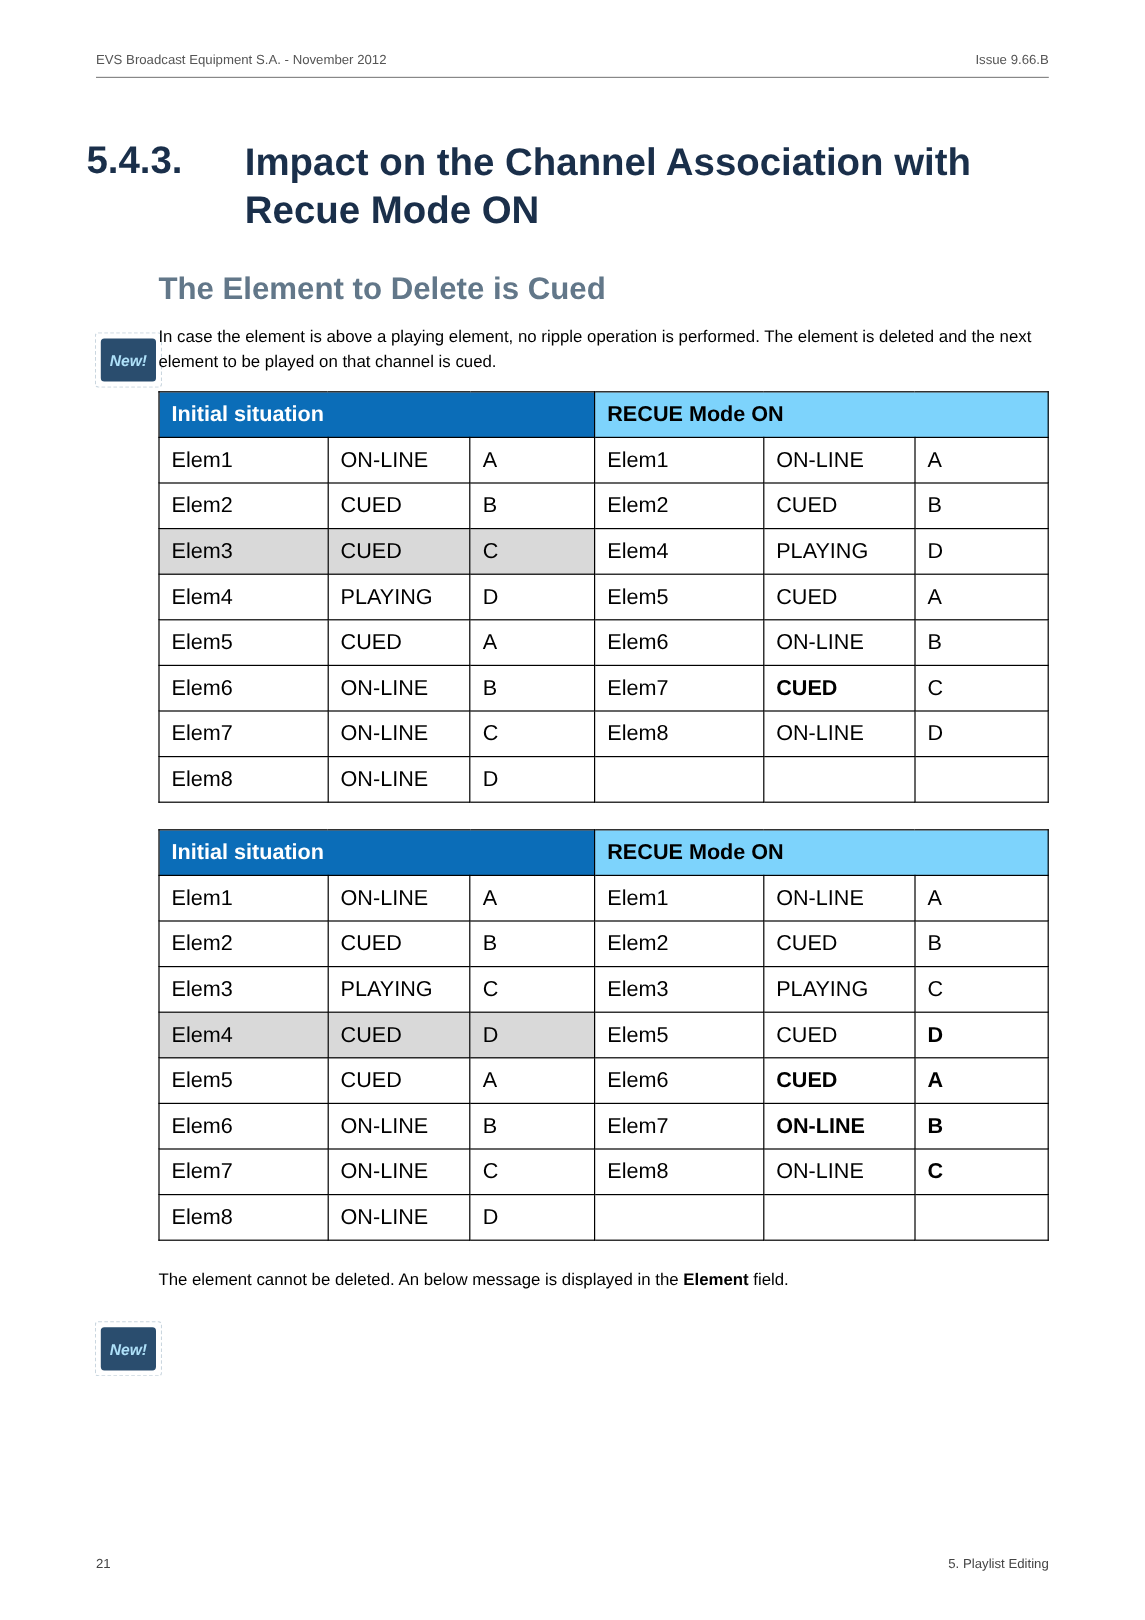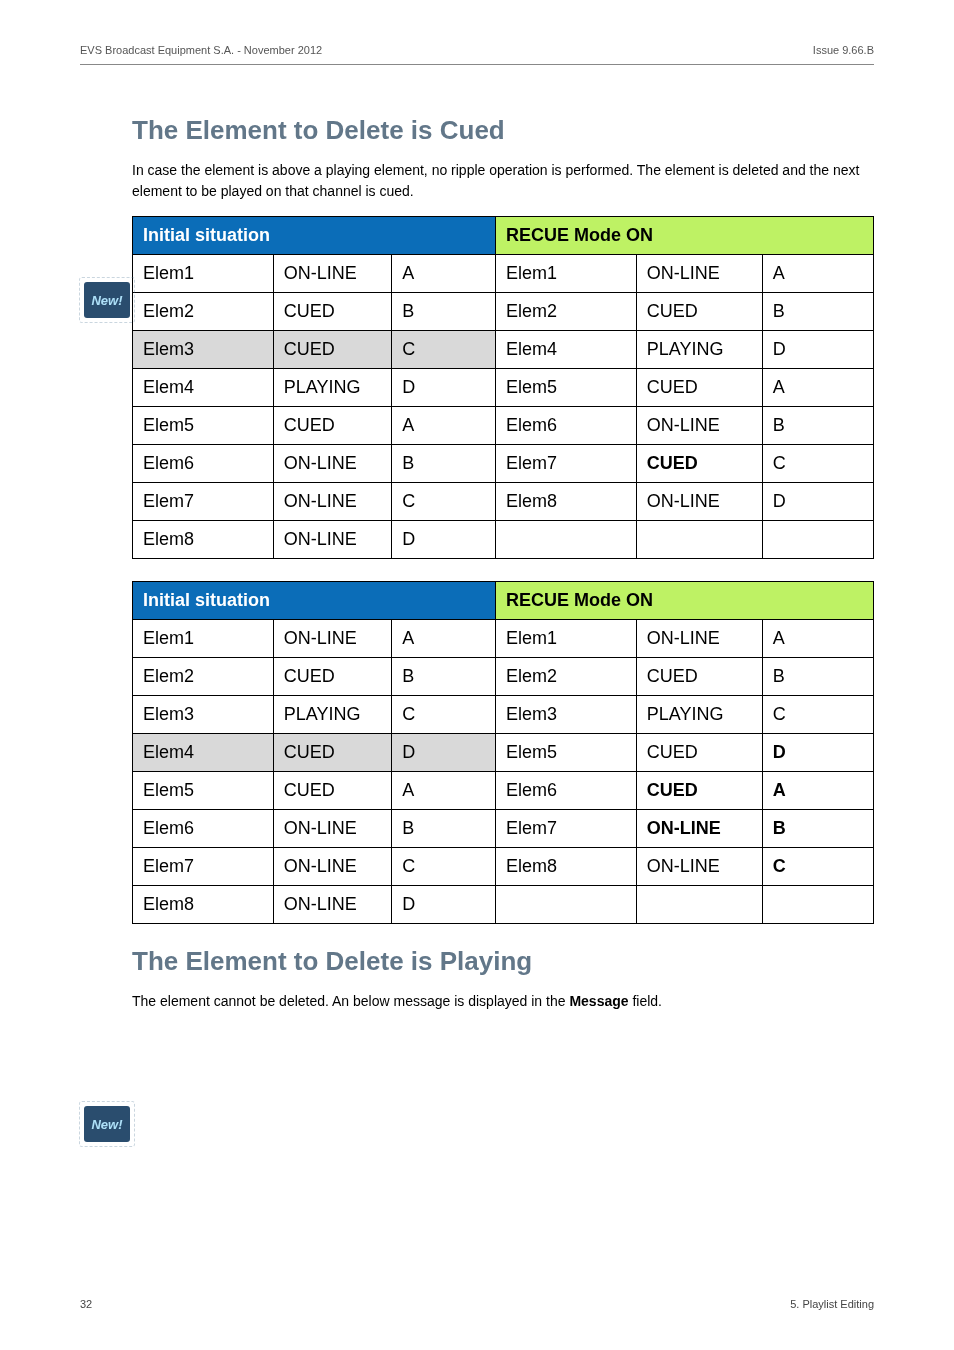--- a/index.html
+++ b/index.html
@@ -97,21 +97,21 @@
     padding: 8px 10px;
     text-align: left;
     vertical-align: middle;
   }
   table.data th {
     background: #0b6db8;
     color: #fff;
     font-weight: bold;
   }
   table.data th.right-head {
-    background: #bef264;
+    background: #7dd3fc;
     color: #000;
   }
   table.data td.highlight {
     background: #d9d9d9;
   }
   .bold { font-weight: bold; }
   .running-footer {
     position: absolute;
     bottom: 40px;
     left: 80px;
@@ -125,20 +125,24 @@
 </head>
 <body>
 
 <div class="page">
 
   <div class="running-header">
     <span>EVS Broadcast Equipment S.A. - November 2012</span>
     <span>Issue 9.66.B</span>
   </div>
 
+  <div class="section-number-row">
+    <div class="section-number">5.4.3.</div>
+    <div class="section-title">Impact on the Channel Association with Recue Mode ON</div>
+  </div>
 
   <div class="content-block">
     <div class="sub-heading">The Element to Delete is Cued</div>
   </div>
 
   <div class="new-badge" style="top:282px;">
     <div class="rect">
         <span>New!</span>
       </div>
   </div>
@@ -314,24 +318,23 @@
     </table>
   </div>
 
   <div class="new-badge" style="top:1106px;">
     <div class="rect">
         <span>New!</span>
       </div>
   </div>
 
   <div class="content-block" style="margin-top:20px;">
-    <div class="sub-heading">The Element to Delete is Playing</div>
     <p class="body-text">
-      <span>The element cannot be deleted. An below message is displayed in the </span><span class="bold">Message</span><span> field.</span>
+      <span>The element cannot be deleted. An below message is displayed in the </span><span class="bold">Element</span><span> field.</span>
     </p>
   </div>
 
   <div class="running-footer">
-    <span>32</span>
+    <span>21</span>
     <span>5. Playlist Editing</span>
   </div>
 
 </div>
 
 </body></html>

